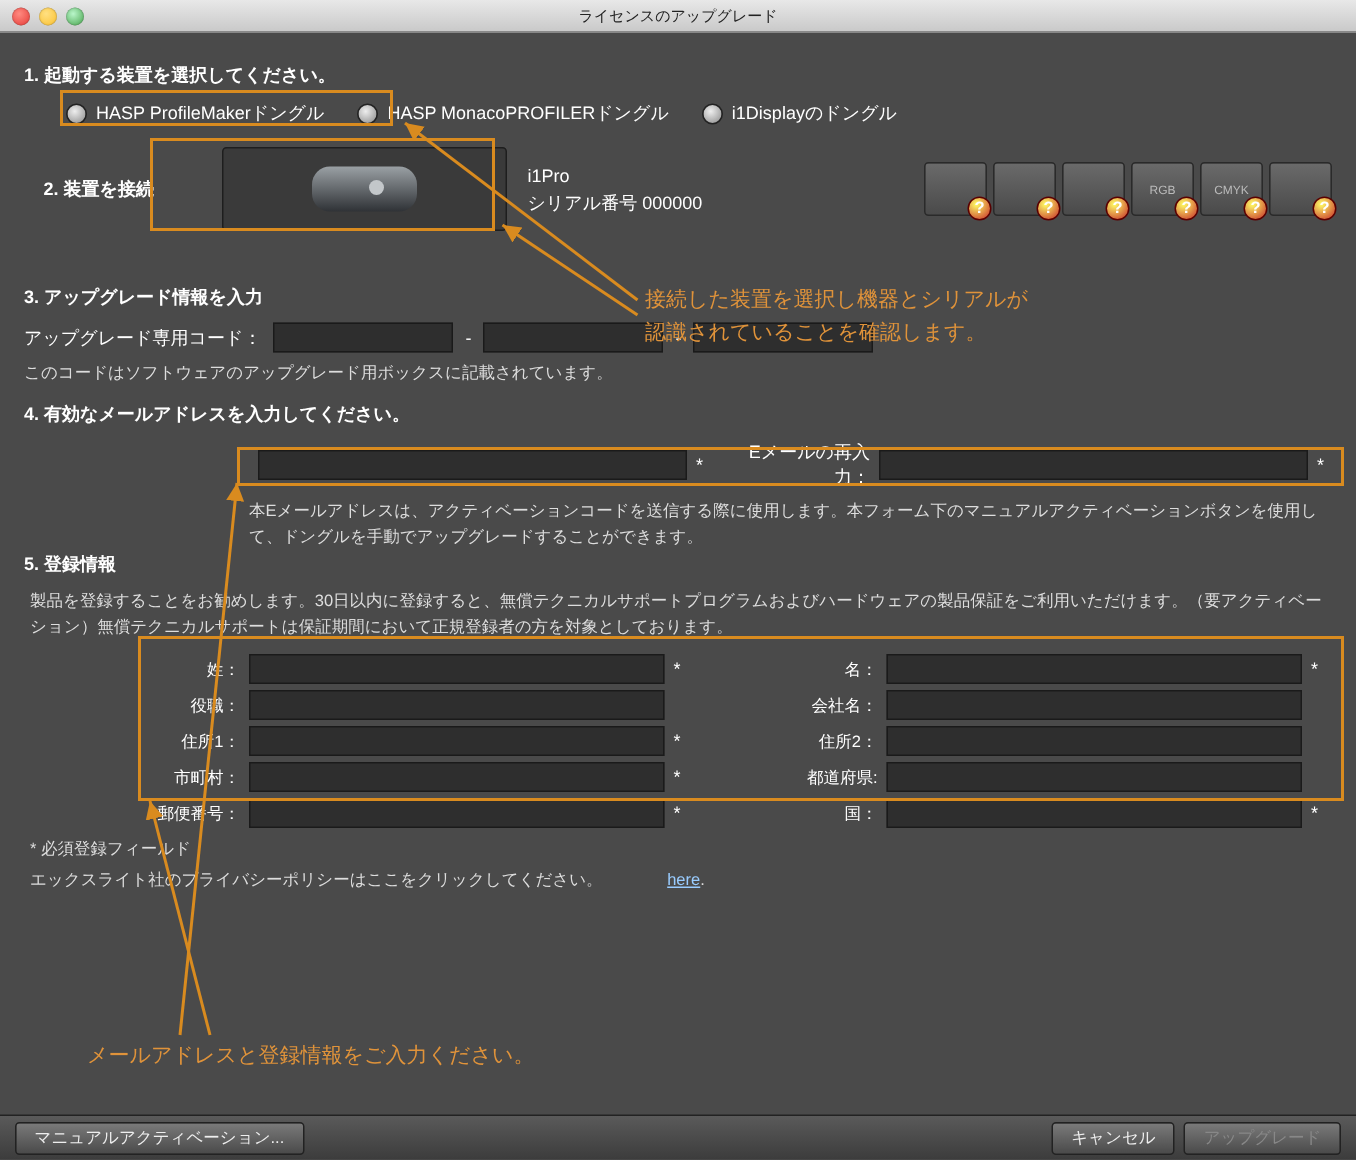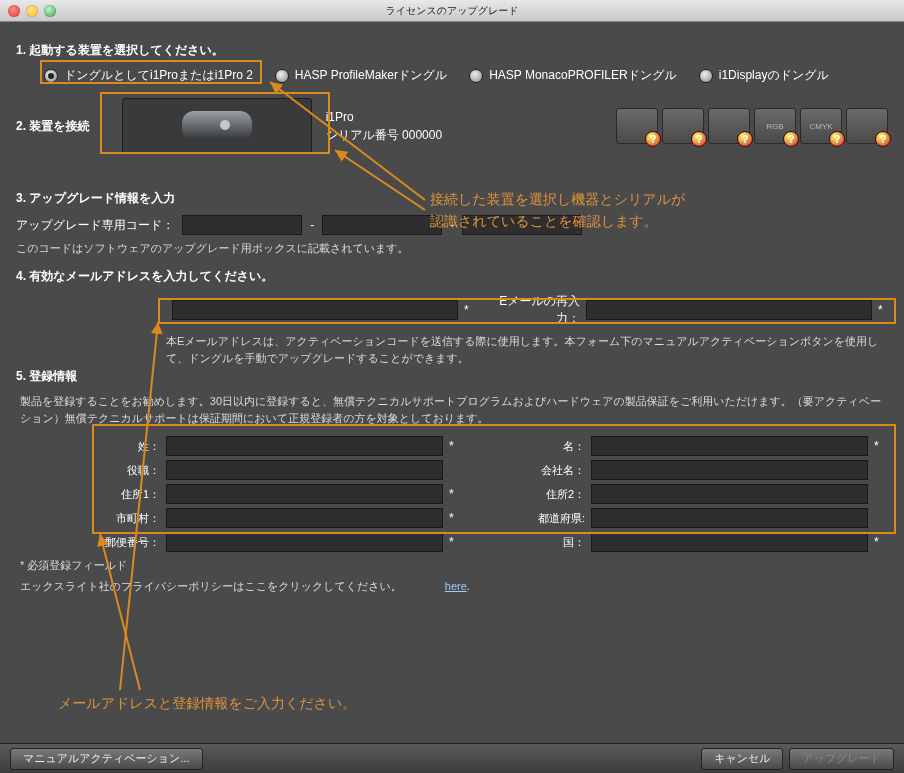--- a/index.html
+++ b/index.html
@@ -130,39 +130,35 @@
     <div class="tl grn"></div>
   </div>
   <div class="title">ライセンスのアップグレード</div>
 </div>
 
 <div class="content">
 
   <div class="step-label">1. 起動する装置を選択してください。</div>
   <div class="radio-row">
     <div class="radio-opt">
-      <span class="radio sel"></span>
-      <span>ドングルとしてi1Proまたはi1Pro 2</span>
-    </div>
-    <div class="radio-opt">
       <span class="radio"></span>
       <span>HASP ProfileMakerドングル</span>
     </div>
     <div class="radio-opt">
       <span class="radio"></span>
       <span>HASP MonacoPROFILERドングル</span>
     </div>
     <div class="radio-opt">
       <span class="radio"></span>
       <span>i1Displayのドングル</span>
     </div>
   </div>
 
   <div class="row2">
-    <div class="step-label" style="margin:0">2. 装置を接続</div>
+    <div class="step-label" style="margin:13px">2. 装置を接続</div>
     <div class="device-box">
       <div class="device-img"></div>
     </div>
     <div class="dev-info">
       <div>i1Pro</div>
       <div>シリアル番号 000000</div>
     </div>
     <div class="status-icons">
       <div class="sicon">
           <span class="q">?</span>

